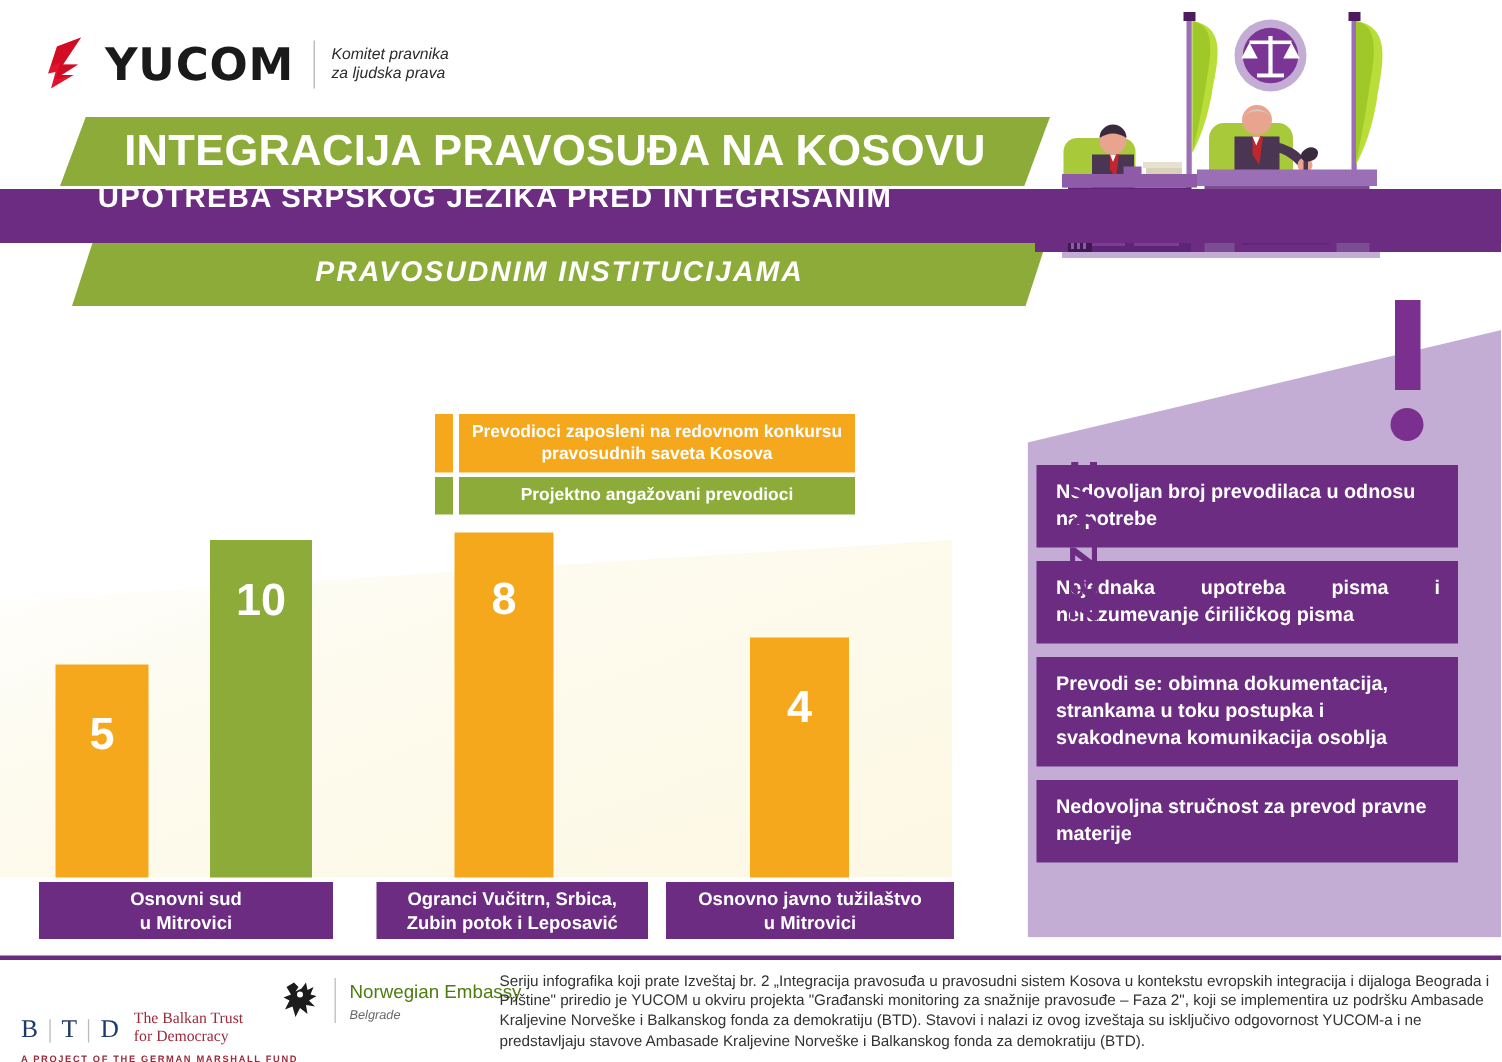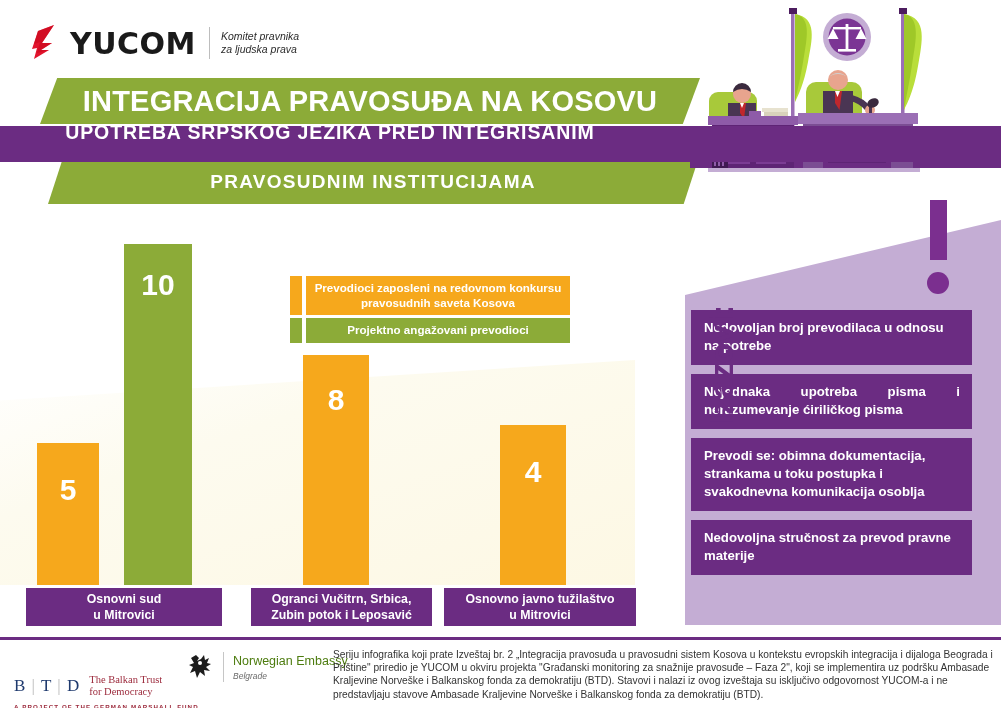--- a/index.html
+++ b/index.html
@@ -50,20 +50,21 @@
     position:absolute;left:0;top:114px;width:660px;height:36px;
     display:flex;align-items:center;justify-content:center;
     color:#ffffff;font-size:19.5px;font-weight:bold;letter-spacing:.9px;
     z-index:8;
   }
   .hdr-sub2{
     position:absolute;left:48px;top:160px;width:650px;height:44px;
     display:flex;align-items:center;justify-content:center;
     color:#ffffff;font-size:19px;font-weight:bold;letter-spacing:1.3px;
     z-index:7;
+    font-style:italic;
   }
 
   
   .logo{
     position:absolute;left:28px;top:22px;height:42px;
     display:flex;align-items:center;z-index:9;
   }
   .logo-mark{width:34px;height:40px;margin-right:8px;}
   .logo-word{
     font-size:30px;font-weight:bold;color:#1a1a1a;letter-spacing:.5px;
@@ -266,21 +267,21 @@
       <div class="leg-sw"></div>
       <div class="leg-gap"></div>
       <div class="leg-lbl">Projektno angažovani prevodioci</div>
     </div>
   </div>
 
   <div class="plot">
     <div class="bar orange" style="left:37px;width:62px;height:142px;">
       <div class="bar-val" style="top:30px;">5</div>
     </div>
-    <div class="bar green" style="left:124px;width:68px;height:341px;">
+    <div class="bar green" style="left:140px;width:68px;height:225px;">
       <div class="bar-val" style="top:24px;">10</div>
     </div>
     <div class="bar orange" style="left:303px;width:66px;height:230px;">
       <div class="bar-val" style="top:28px;">8</div>
     </div>
     <div class="bar orange" style="left:500px;width:66px;height:160px;">
       <div class="bar-val" style="top:30px;">4</div>
     </div>
   </div>
 

